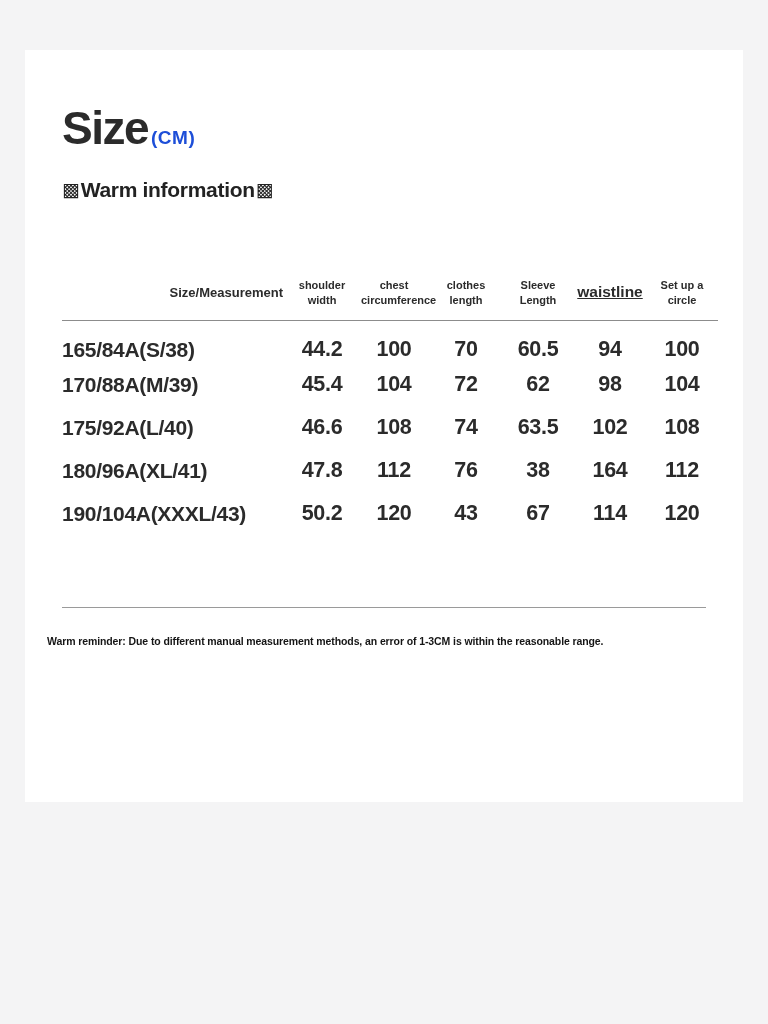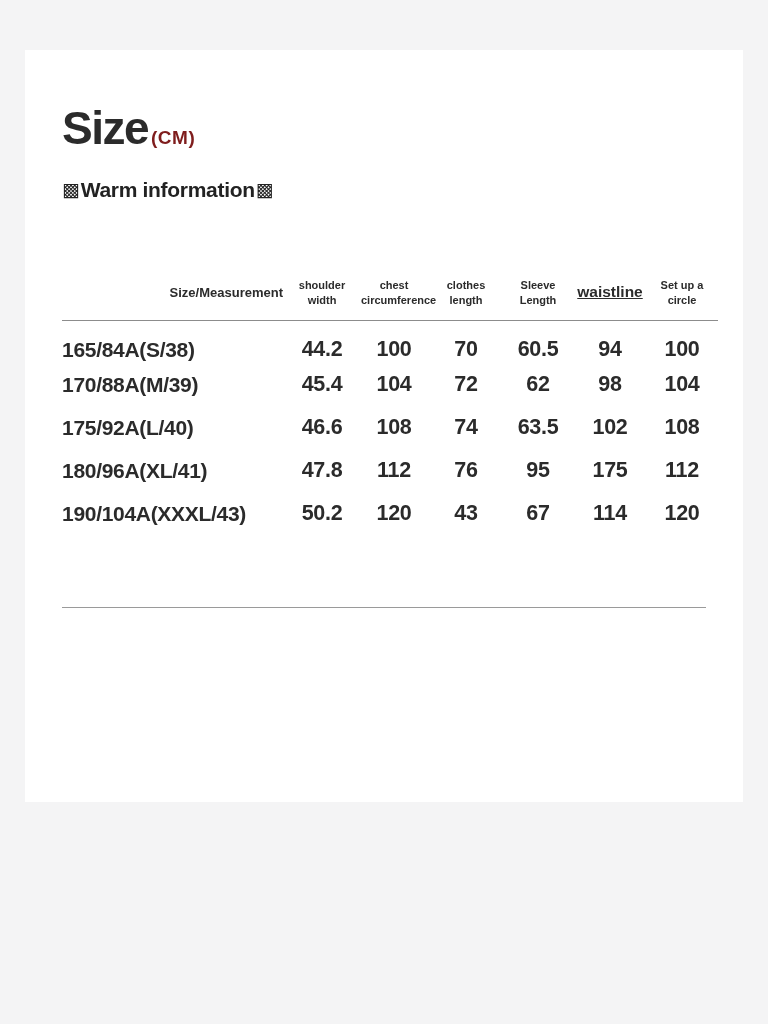--- a/index.html
+++ b/index.html
@@ -26,21 +26,21 @@
     font-weight: bold;
     letter-spacing: -1.5px;
     color: #2b2b2b;
     line-height: 1;
   }
   .page-title-unit {
     font-size: 19px;
     font-weight: bold;
     margin-left: 3px;
     letter-spacing: 0.5px;
-    color: #7f1d1d;
+    color: #1d4ed8;
   }
   .info-heading {
     margin: 27px 0 0 37px;
     font-size: 21px;
     font-weight: bold;
     color: #222222;
     letter-spacing: -0.3px;
     display: flex;
     align-items: center;
     gap: 1px;
@@ -169,32 +169,33 @@
         <td>74</td>
         <td>63.5</td>
         <td>102</td>
         <td>108</td>
       </tr>
       <tr>
         <td class="cell-label">180/96A(XL/41)</td>
         <td>47.8</td>
         <td>112</td>
         <td>76</td>
-        <td>95</td>
-        <td>175</td>
+        <td>38</td>
+        <td>164</td>
         <td>112</td>
       </tr>
       <tr>
         <td class="cell-label">190/104A(XXXL/43)</td>
         <td>50.2</td>
         <td>120</td>
         <td>43</td>
         <td>67</td>
         <td>114</td>
         <td>120</td>
       </tr>
     </tbody>
   </table>
 
   <div class="bottom-rule"></div>
 
+  <div class="reminder">Warm reminder: Due to different manual measurement methods, an error of 1-3CM is within the reasonable range.</div>
 
 </div>
 
 </body></html>

